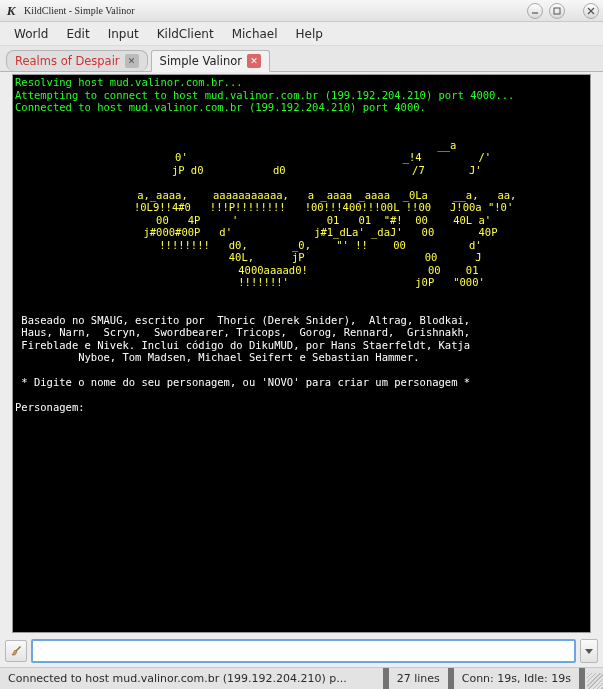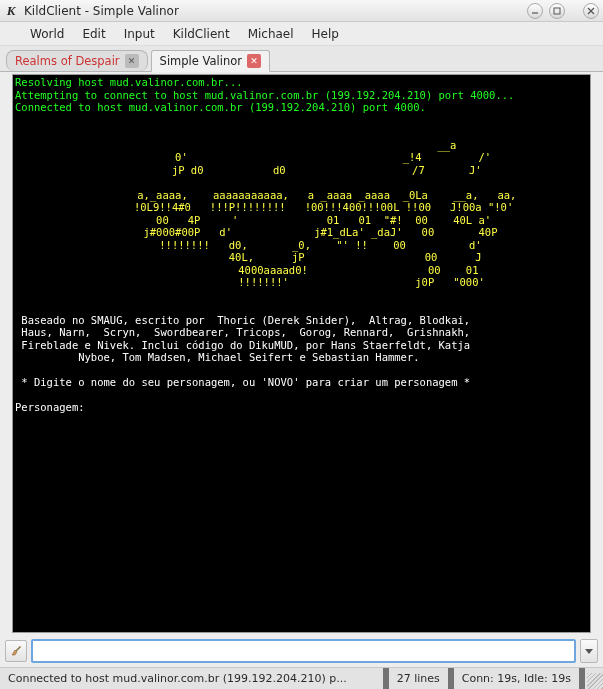--- a/index.html
+++ b/index.html
@@ -28,41 +28,42 @@
   font-style: italic;
   font-weight: bold;
   font-family: serif;
   font-size: 13px;
   display: flex;
   align-items: center;
   justify-content: center;
 }
 .titlebar .title {
   flex: 1;
-  font-size: 12px;
+  font-size: 10px;
+  font-family: Liberation Serif, serif;
 }
 .titlebar .wbtn {
   width: 16px; height: 16px;
   border: 1px solid #aaa;
   border-radius: 8px;
   background: linear-gradient(#fefefe, #d9d9d9);
   display: flex;
   align-items: center;
   justify-content: center;
   font-size: 9px;
   color: #555;
   cursor: pointer;
 }
 .titlebar .spacer { width: 6px; }
 .menubar {
   height: 24px;
   background: #ededed;
   display: flex;
   align-items: center;
-  padding: 0 22px;
+  padding: 0 6px;
   gap: 2px;
   border-bottom: 1px solid #dcdcdc;
 }
 .menubar .menu-item {
   padding: 3px 8px;
   cursor: pointer;
 }
 .tabbar {
   height: 26px;
   background: #e7e7e7;

